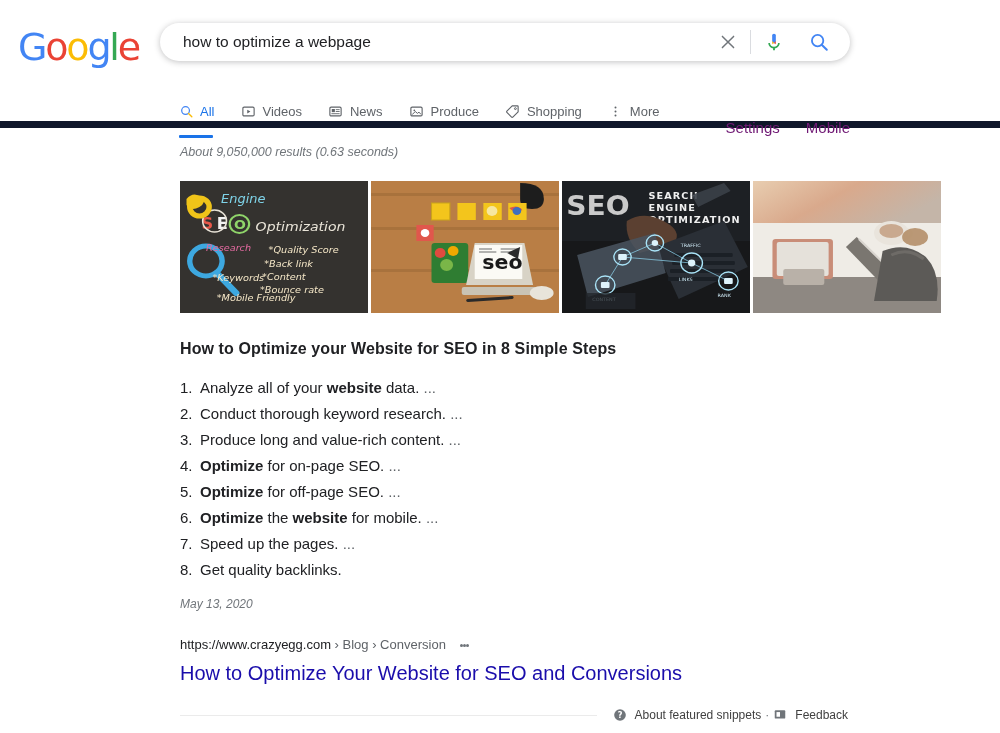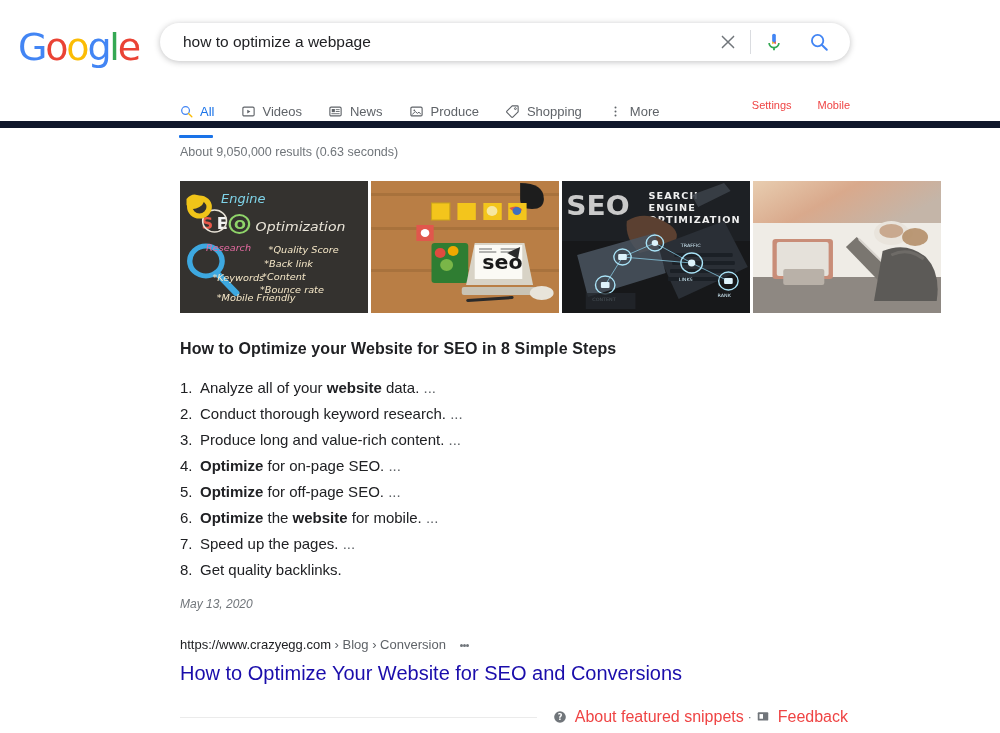--- a/index.html
+++ b/index.html
@@ -59,26 +59,26 @@
   }
   .tab .tlabel { line-height: 1; }
   .tab.active .tlabel { color: #1a73e8; }
   .tab.active::after {
     content: ""; position: absolute; left: 1px; right: 1px; bottom: -10px;
     height: 3px; background: #1a73e8; border-radius: 1px;
   }
   .tab .ticon { width: 16px; height: 16px; display: inline-flex; align-items: center; justify-content: center; }
 
   .header-right { position: absolute; right: 150px; top: 99px; display: flex; gap: 26px; }
-  .header-right a { font-size: 11px; color: #ef4444; text-decoration: none; cursor: pointer; }
+  .header-right a { font-size: 15px; color: #701a75; text-decoration: none; cursor: pointer; margin-top: 20px; }
 
   
   .content { position: relative; padding-left: 180px; padding-top: 16px; }
 
-  .result-stats { font-size: 12.5px; color: #70757a; line-height: 1.4; padding-bottom: 10px; }
+  .result-stats { font-size: 12.5px; color: #70757a; line-height: 1.4; padding-bottom: 10px; font-style: italic; }
 
   
   .thumbs { display: flex; gap: 3px; margin-top: 9px; }
   .thumb { width: 188px; height: 132px; overflow: hidden; position: relative; cursor: pointer; background:#222; }
   .thumb svg { display: block; width: 100%; height: 100%; }
 
   
   .snippet { margin-top: 26px; }
   .snippet-title {
     font-size: 16px; font-weight: 700; color: #202124;
@@ -110,21 +110,21 @@
     font-weight: 400;
   }
 
   
   .snippet-footer {
     margin-top: 22px; display: flex; align-items: center;
     width: 668px;
   }
   .hr-line { flex: 1 1 auto; height: 1px; background: #ebebeb; margin-right: 16px; }
   .foot-group { display: flex; align-items: center; gap: 8px; flex: 0 0 auto; }
-  .foot-link { font-size: 16px; color: #ef4444; cursor: pointer; white-space: nowrap; }
+  .foot-link { font-size: 12px; color: #404040; cursor: pointer; white-space: nowrap; }
   .foot-dot { color: #70757a; font-size: 12px; margin: 0 4px; }
   .foot-icon { width: 14px; height: 14px; display:flex; align-items:center; justify-content:center; }
 </style>
 </head>
 <body>
 
 <div class="page">
 
   <div class="header">
 

